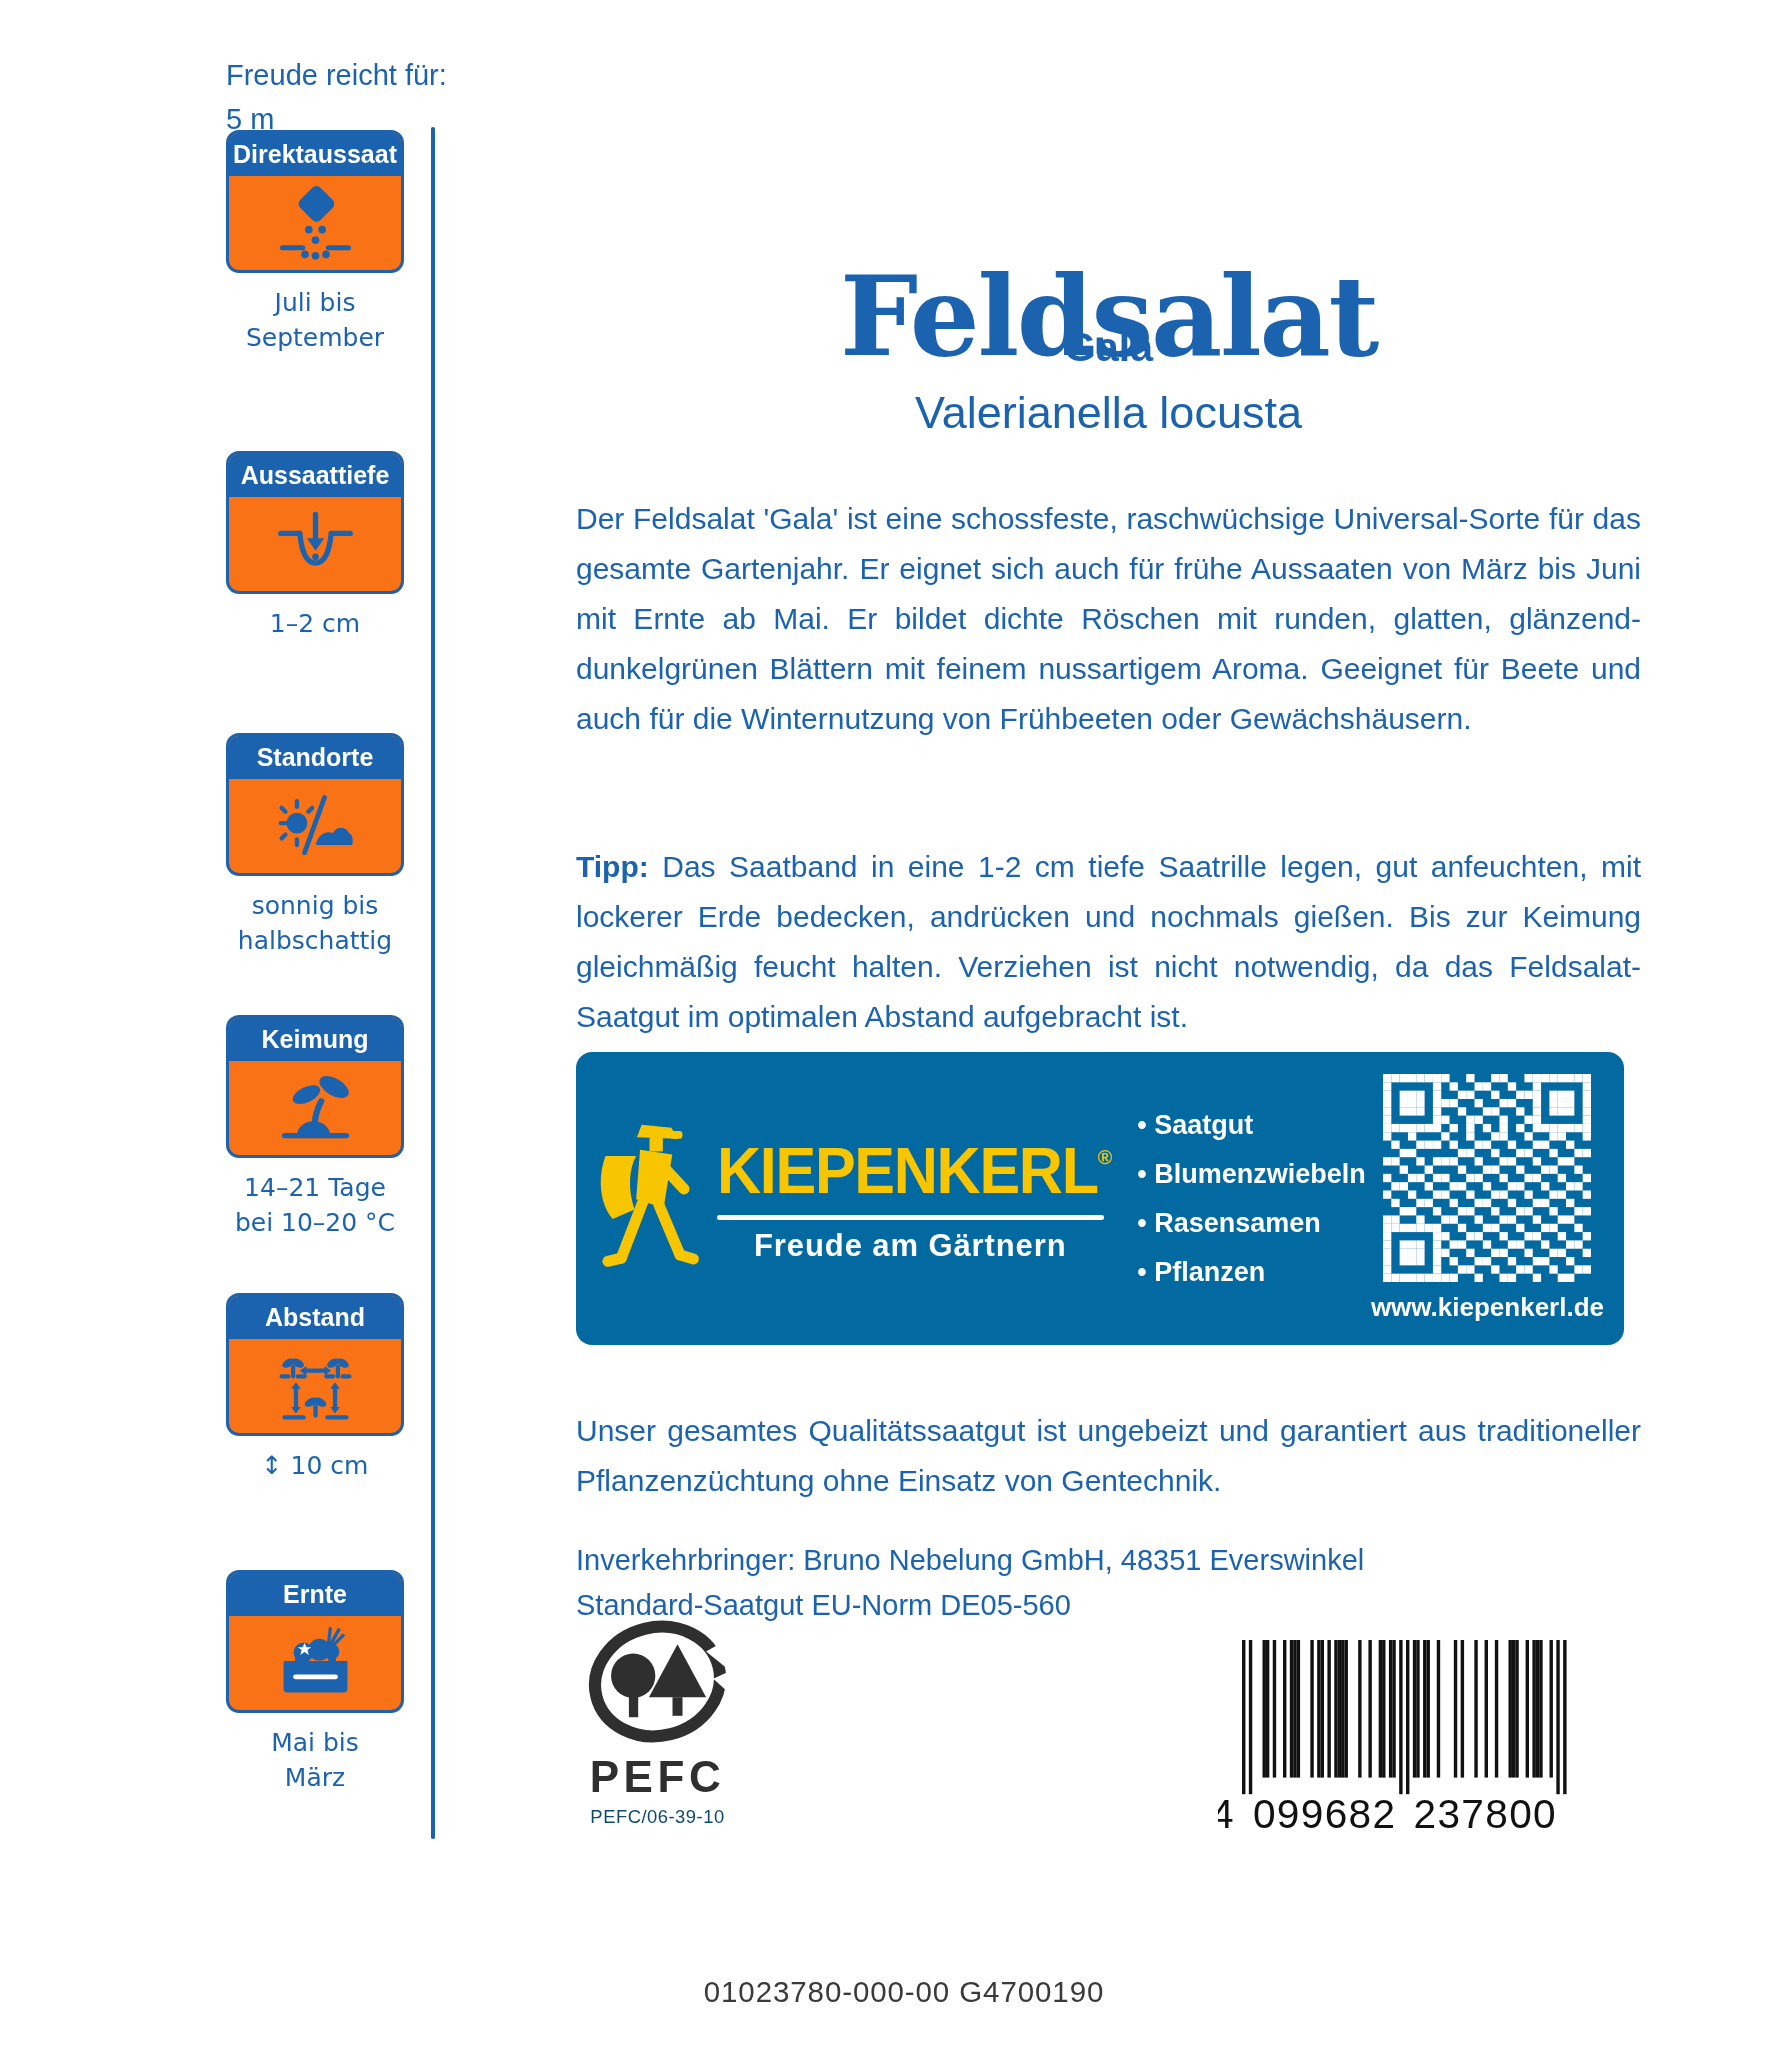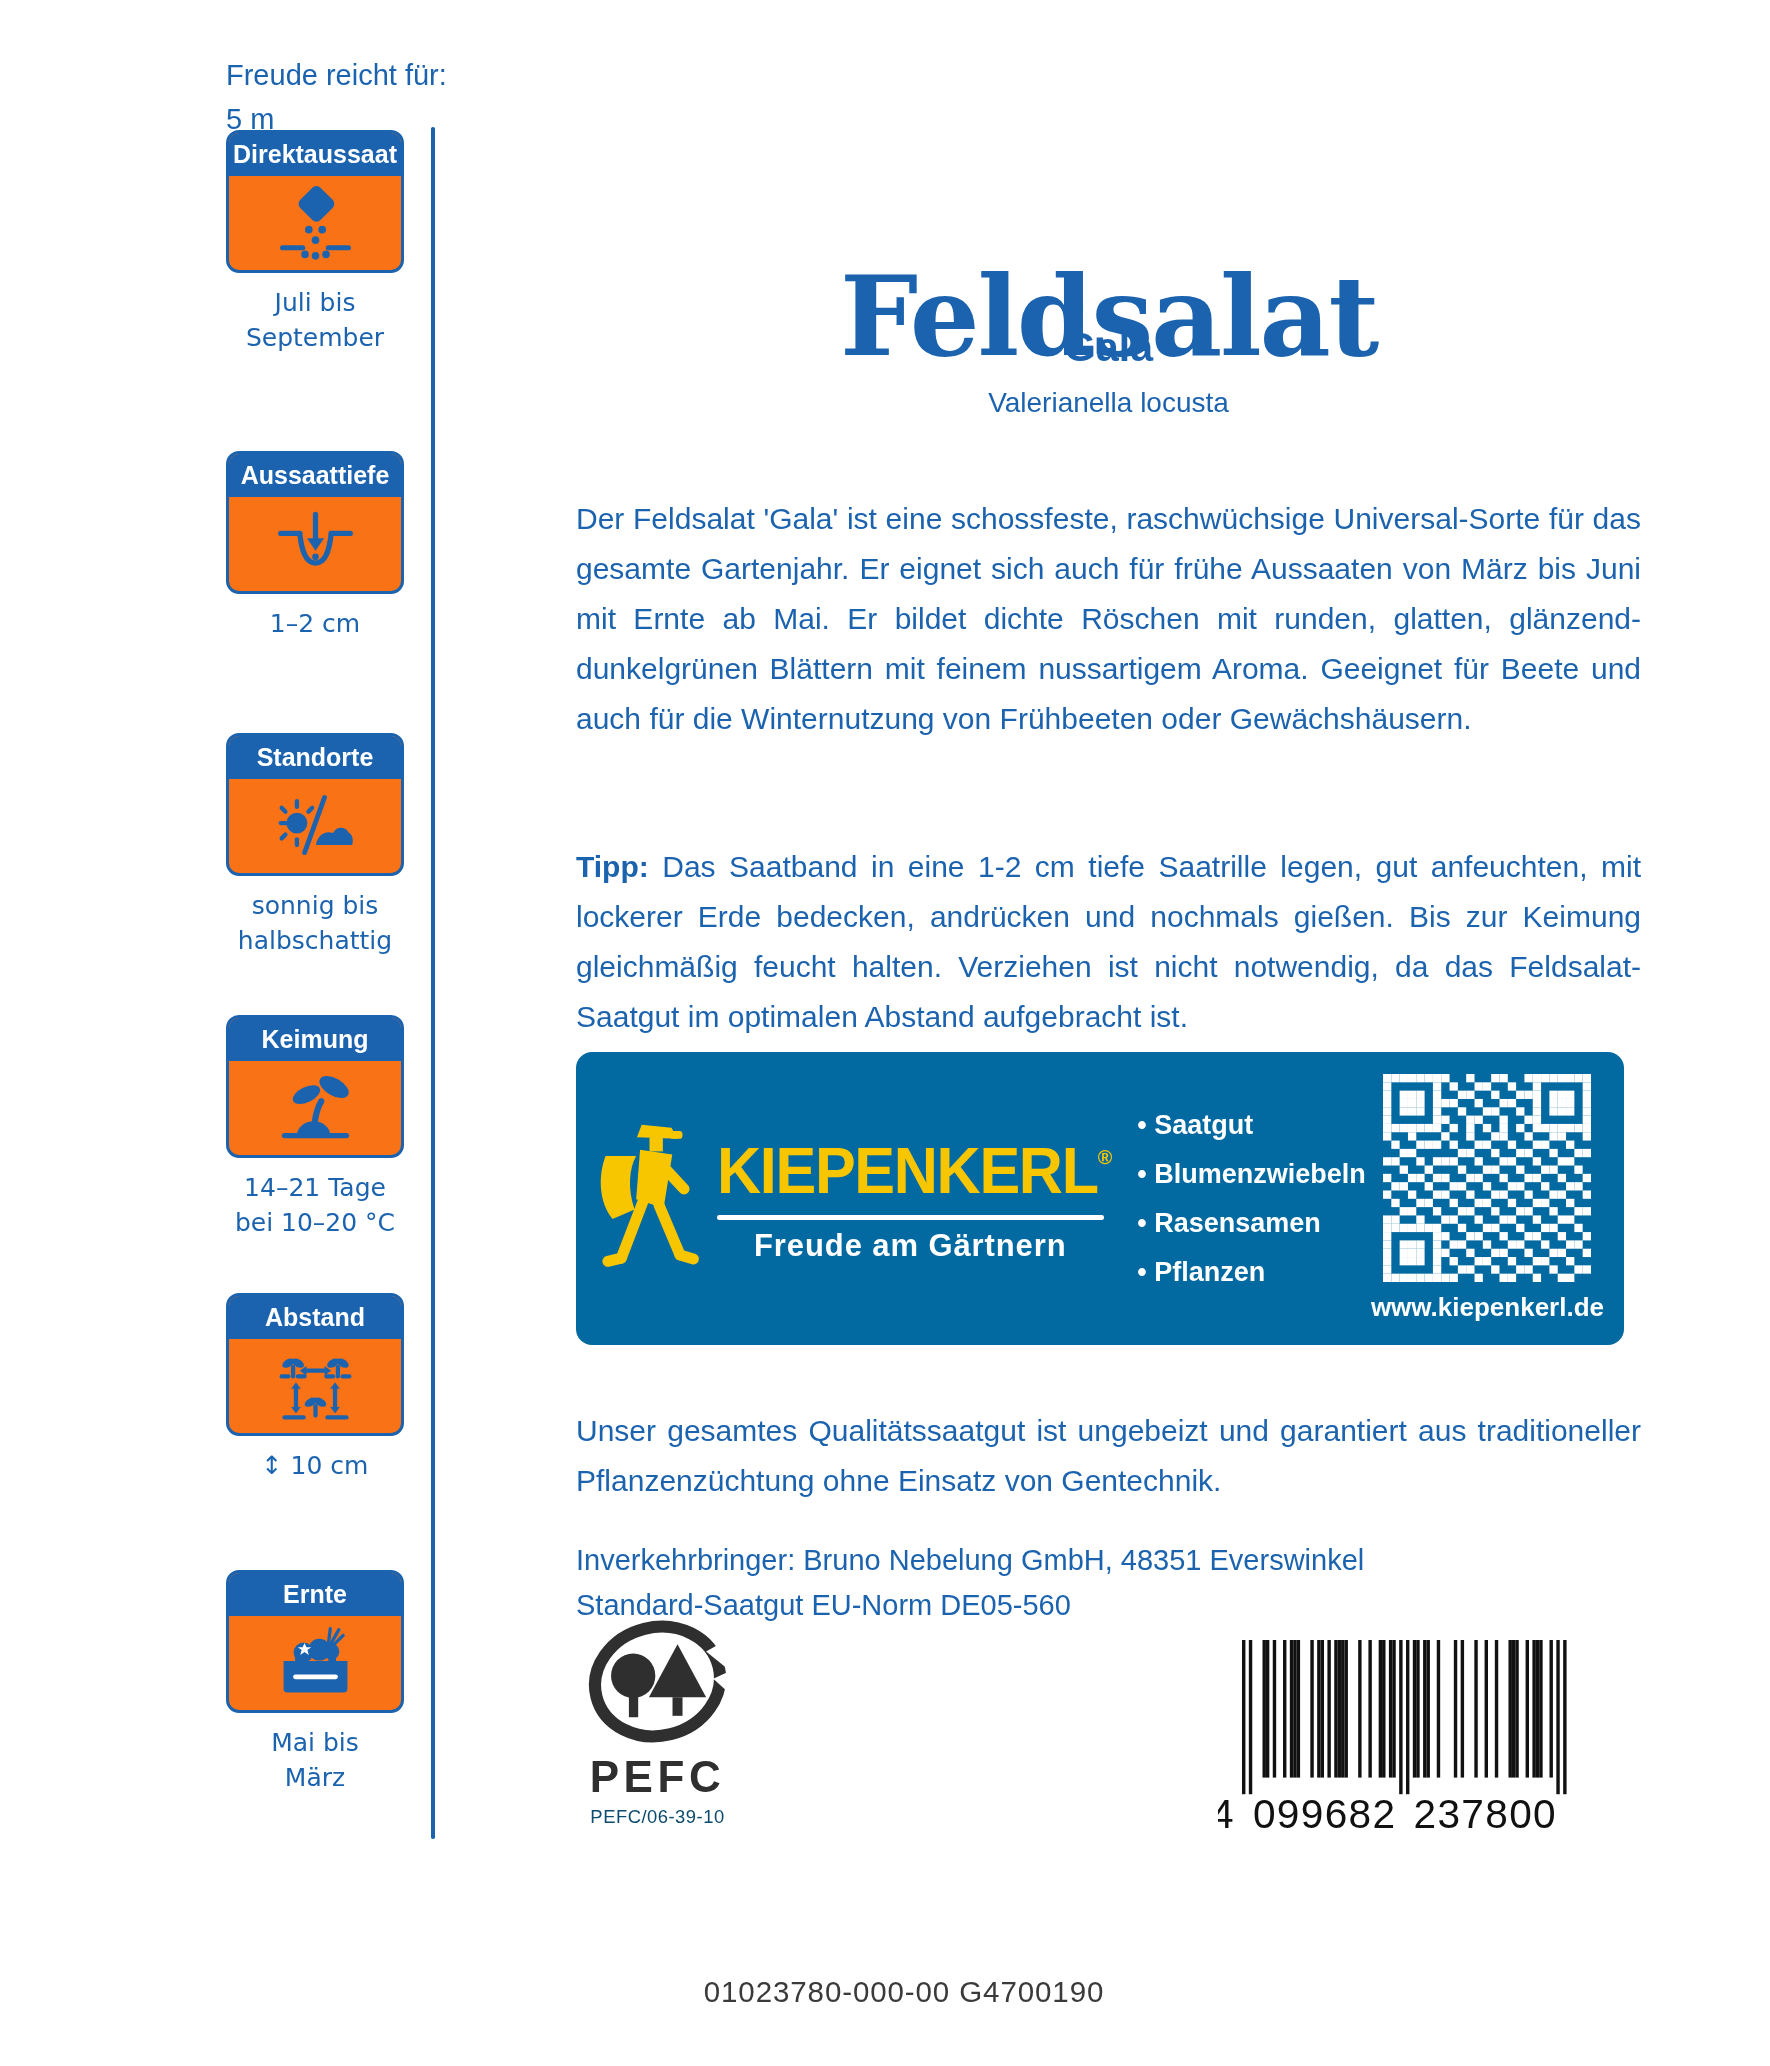--- a/index.html
+++ b/index.html
@@ -20,21 +20,21 @@
   .card-caption{margin-top:12px;text-align:center;font-size:25px;line-height:35px;
                 white-space:pre-line;font-family:"DejaVu Sans","Liberation Sans",sans-serif;}
 
   .vdivider{left:431px;top:127px;width:3.7px;height:1712px;background:#1c63af;border-radius:1.8px;}
   .title{position:absolute;left:576px;top:188px;width:1065px;text-align:center;
          font-family:"DejaVu Serif","Liberation Serif",serif;font-weight:bold;
          font-size:110px;line-height:1;letter-spacing:-2.3px;}
   .variety{position:absolute;left:576px;top:324px;width:1065px;text-align:center;
            font-size:41px;font-weight:bold;}
   .botanical{position:absolute;left:576px;top:387px;width:1065px;text-align:center;
-             font-size:28px;font-weight:400;}
+             font-size:45px;font-weight:400;}
   .descr{position:absolute;left:576px;top:464px;width:1065px;font-size:30px;
          line-height:50px;text-align:justify;}
   .tip{position:absolute;left:576px;top:812px;width:1065px;font-size:30px;
        line-height:50px;text-align:justify;}
   .tip b{font-weight:bold;}
 
   
   .banner{position:absolute;left:576px;top:1052px;width:1048px;height:293px;
           background:#0369a1;border-radius:16px;display:flex;align-items:center;
           padding:0 20px;box-sizing:border-box;}

